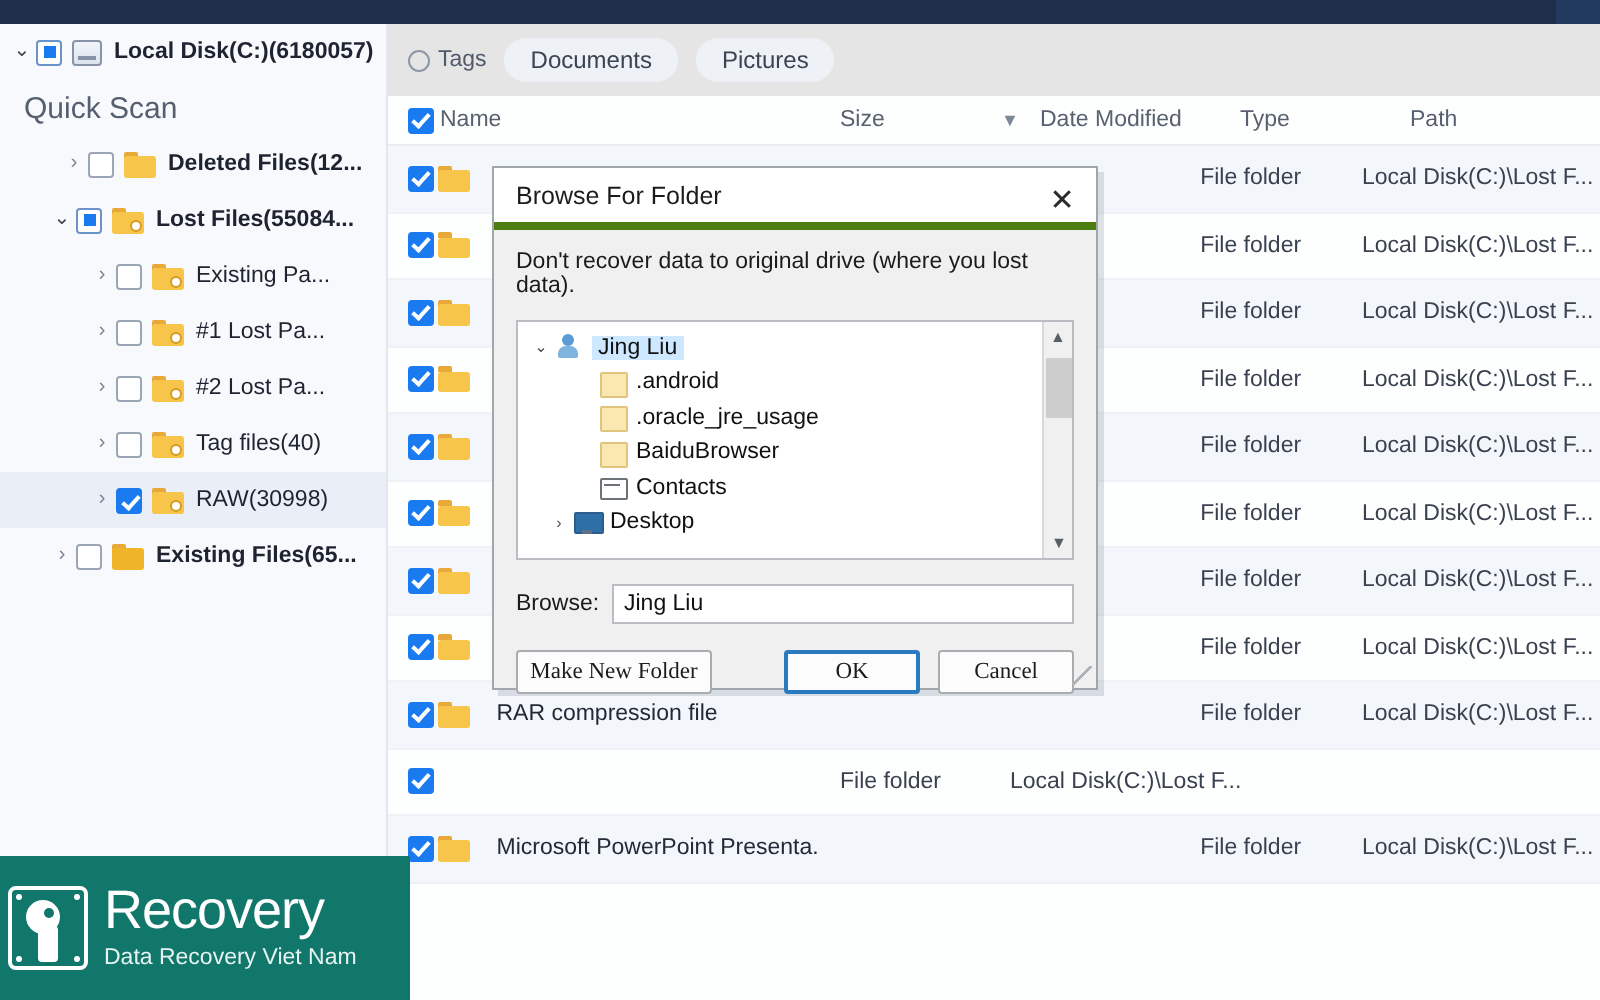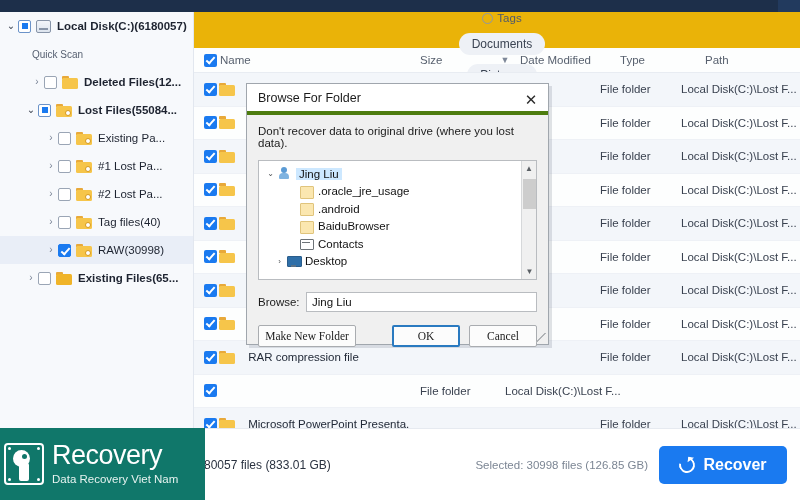--- a/index.html
+++ b/index.html
@@ -38,21 +38,21 @@
     position: relative;
     height: 28px;
     display: flex; align-items: center;
     padding-left: 6px;
     white-space: nowrap;
     font-size: 11.5px;
     color: #1d2330;
   }
   .tree-row.selected { background: #e9eef7; }
   .tree-row.section {
-    color: #555f70; font-size: 10px; padding-left: 32px;
+    color: #555f70; font-size: 15px; padding-left: 12px;
   }
   .chev {
     width: 14px; min-width: 14px; text-align: center;
     color: #7a8496; font-size: 10px; line-height: 1;
   }
   .chev.down { color: #3b4351; }
   .cb {
     width: 13px; height: 13px; min-width: 13px;
     border: 1px solid #9aa5b5;
     background: #fff; border-radius: 2px;
@@ -152,22 +152,21 @@
 
   
   .main {
     position: absolute; left: 194px; top: 12px;
     width: 606px; height: 488px;
     background: #fdfefe;
   }
   .tagbar {
     height: 36px; display: flex; align-items: center;
     padding-left: 10px; gap: 9px;
-    background: #eab308;
-    flex-direction: column;
+    background: #e5e5e5;
   }
   .tag-label {
     display: flex; align-items: center; gap: 4px;
     font-size: 11.5px; color: #505a6b;
   }
   .tag-ico {
     width: 11px; height: 11px; border: 1.5px solid #8d97a6;
     border-radius: 50%; display: inline-block;
   }
   .chip {
@@ -687,28 +686,20 @@
         <span class="c-size"></span>
         <span class="c-sortarrow"></span>
         <span class="c-date"></span>
         <span class="c-type">File folder</span>
         <span class="c-path">Local Disk(C:)\Lost F...</span>
       </div>
 
     </div>
   </div>
 
-  <div class="statusbar">
-    <span class="status-left">80057 files (833.01 GB)</span>
-    <span class="status-sel">Selected: 30998 files (126.85 GB)</span>
-    <div class="recover-btn">
-      <span class="recover-ico"></span>
-      <span>Recover</span>
-    </div>
-  </div>
 
   <div class="logo">
     <div class="logo-mark">
       <span class="disc"></span>
         <span class="stem"></span>
       <span class="dot1"></span>
         <span class="dot2"></span>
         <span class="dot3"></span>
         <span class="dot4"></span>
     </div>
@@ -734,27 +725,27 @@
 
           <div class="dtrow">
             <span class="dchev">⌄</span>
             <span class="dico user"></span>
             <span class="dsel">Jing Liu</span>
           </div>
 
           <div class="dtrow" style="padding-left:22px;">
             <span class="dchev blank">›</span>
             <span class="dico folder"></span>
-            <span>.oracle_jre_usage</span>
+            <span>.android</span>
           </div>
 
           <div class="dtrow" style="padding-left:22px;">
             <span class="dchev blank">›</span>
             <span class="dico folder"></span>
-            <span>.android</span>
+            <span>.oracle_jre_usage</span>
           </div>
 
 
           <div class="dtrow" style="padding-left:22px;">
             <span class="dchev blank">›</span>
             <span class="dico folder"></span>
             <span>BaiduBrowser</span>
           </div>
 
           <div class="dtrow" style="padding-left:22px;">

